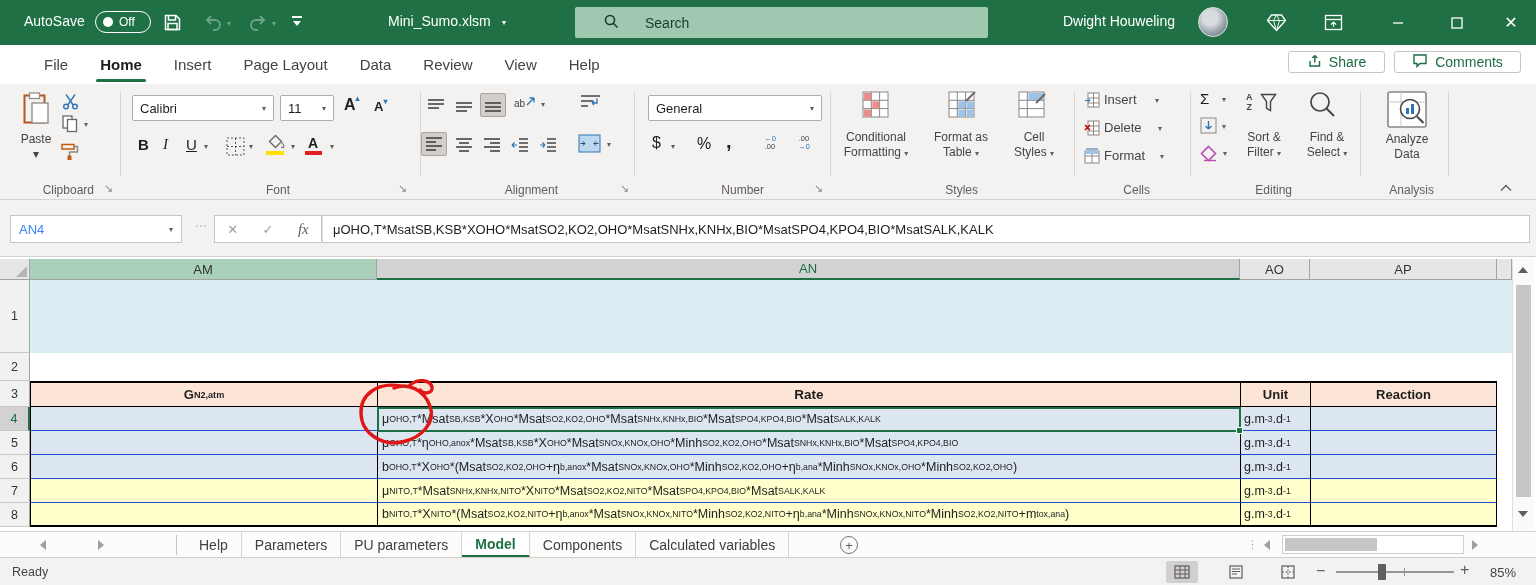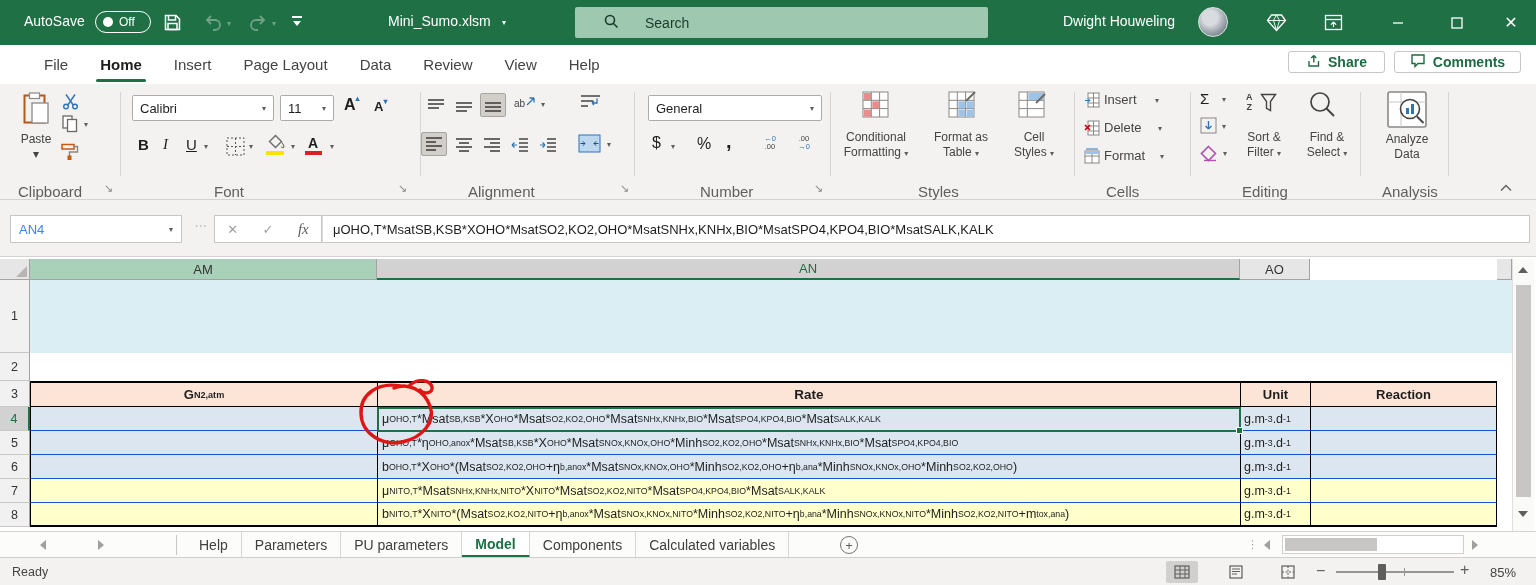--- a/index.html
+++ b/index.html
@@ -16,25 +16,25 @@
   .tri-down{width:0;height:0;border-left:4px solid transparent;border-right:4px solid transparent;border-top:5px solid #fff}
   .searchbox{position:absolute;left:575px;top:7px;width:413px;height:31px;background:#9EC8B0;border-radius:2px;display:flex;align-items:center;padding-left:28px;gap:26px}
   .searchbox .stext{font-size:14px;color:#1D3A2B}
   .avatar{position:absolute;left:1198px;top:7px;width:30px;height:30px;border-radius:50%;background:radial-gradient(circle at 40% 35%,#d8dbdf 0 30%,#9aa2ab 60%,#555d66 100%);border:1px solid #d9e7de}
   .wincap{position:absolute;top:0;width:44px;height:45px;display:flex;align-items:center;justify-content:center;color:#fff}
   
   .tabrow{position:absolute;left:0;top:45px;width:1536px;height:39px;background:#fff;display:flex;align-items:center;padding-left:28px}
   .rtab{font-size:15px;color:#444;padding:0 16px;height:100%;display:flex;align-items:center;position:relative;cursor:default}
   .rtab.active{font-weight:bold;color:#1E1E1E}
   .rtab.active::after{content:"";position:absolute;left:12px;right:12px;bottom:2px;height:3px;background:#1E7145;border-radius:2px}
-  .pillbtn{position:absolute;top:51px;height:22px;border:1px solid #C8C6C4;border-radius:3px;background:#fff;display:flex;align-items:center;justify-content:center;gap:7px;font-size:14px;font-weight:700;color:#1E6B43}
+  .pillbtn{position:absolute;top:51px;height:22px;border:1px solid #C8C6C4;border-radius:3px;background:#fff;display:flex;align-items:center;justify-content:center;gap:7px;font-size:14px;font-weight:400;color:#1E6B43}
   
   .ribbon{position:absolute;left:0;top:84px;width:1536px;height:116px;background:#F3F2F1;border-bottom:1px solid #D5D3D1}
   .vdiv{position:absolute;top:8px;width:1px;height:84px;background:#D8D6D4}
-  .glabel{position:absolute;top:99px;font-size:15px;color:#605E5C;text-align:left}
+  .glabel{position:absolute;top:99px;font-size:12px;color:#605E5C;text-align:right}
   .launcher{position:absolute;top:98px;font-size:11px;color:#8A8886}
   .dd{font-size:8px;color:#605E5C}
   .combo{position:absolute;height:26px;background:#fff;border:1px solid #ACACAC;border-radius:2px;display:flex;align-items:center;padding:0 7px;font-size:13px;color:#1E1E1E}
   .combo .dd{margin-left:auto}
   .bigbtn-label{position:absolute;font-size:12px;color:#444;text-align:center;white-space:nowrap}
   .smalllabel{position:absolute;font-size:13px;color:#444;white-space:nowrap}
   .sel-ic{background:#D2CEC9;border:1px solid #A8A6A4;border-radius:2px}
   .icbox{position:absolute;display:flex;align-items:center;justify-content:center}
   .yellowbar{position:absolute;width:18px;height:4px;background:#FFE000}
   .redbar{position:absolute;width:17px;height:4px;background:#E02020}
@@ -500,20 +500,21 @@
 
 <div class="grid">
 
   <div class="colhdr" style="left:0;width:30px;background:#E6E6E6">
     <span style="position:absolute;right:2px;bottom:2px;width:11px;height:11px;background:#B8B6B4;clip-path:polygon(100% 0,100% 100%,0 100%)"></span>
   </div>
 
   <div class="colhdr" style="left:30px;width:347px;background:#A9D1B9">AM</div>
   <div class="colhdr" style="left:377px;width:863px;background:#D2D2D2;color:#1E6B43;border-bottom:2px solid #1E7145">AN</div>
   <div class="colhdr" style="left:1240px;width:70px">AO</div>
+  <div class="colhdr" style="left:1310px;width:187px">AP</div>
   <div class="colhdr" style="left:1497px;width:15px"></div>
 
   <div class="rowhdr" style="top:23px;height:73px">1</div>
   <div class="rowhdr" style="top:96px;height:28px">2</div>
   <div class="rowhdr" style="top:124px;height:26px">3</div>
   <div class="rowhdr" style="top:150px;height:24px;background:#D2D2D2;color:#1E6B43;border-right:2px solid #1E7145">4</div>
   <div class="rowhdr" style="top:174px;height:24px">5</div>
   <div class="rowhdr" style="top:198px;height:24px">6</div>
   <div class="rowhdr" style="top:222px;height:24px">7</div>
   <div class="rowhdr" style="top:246px;height:24px">8</div>

